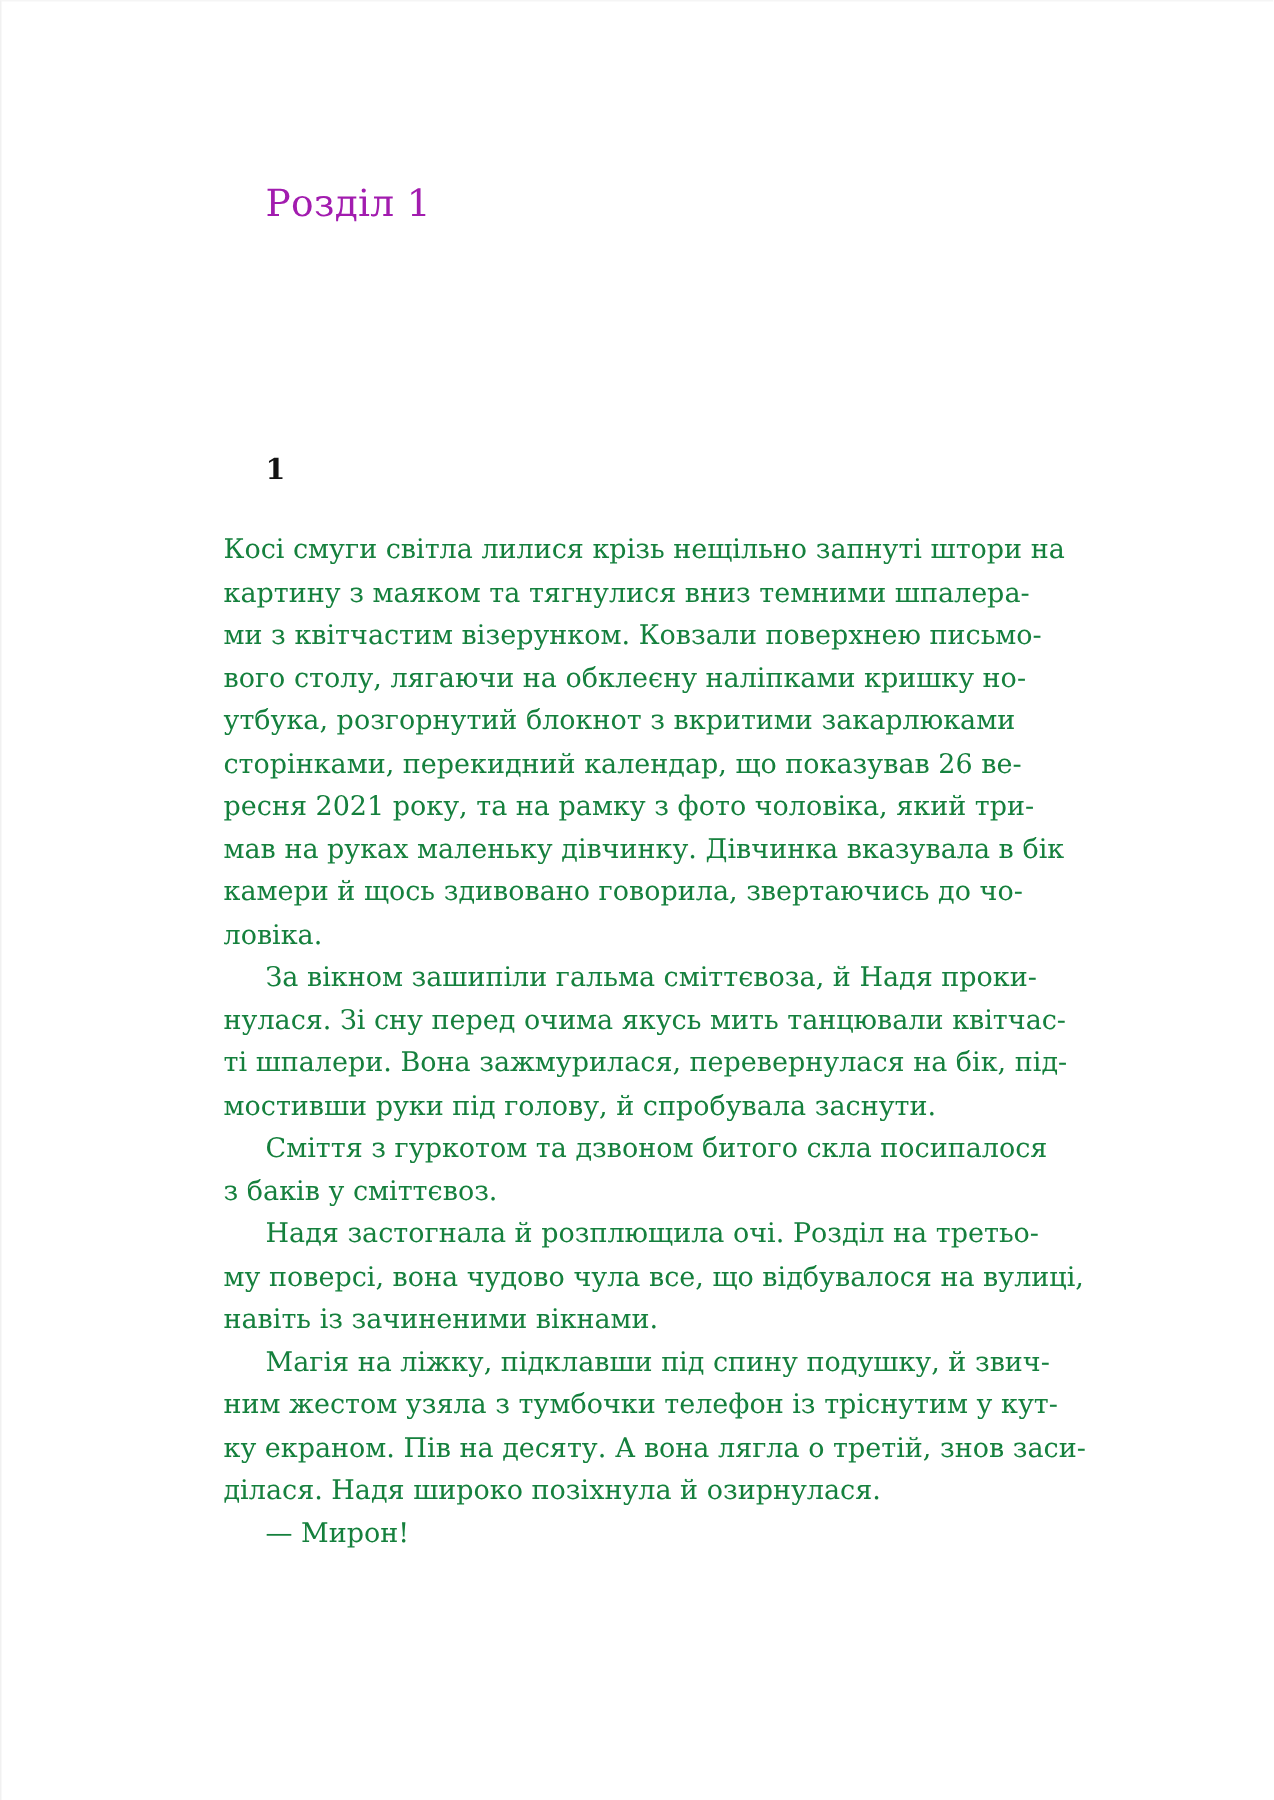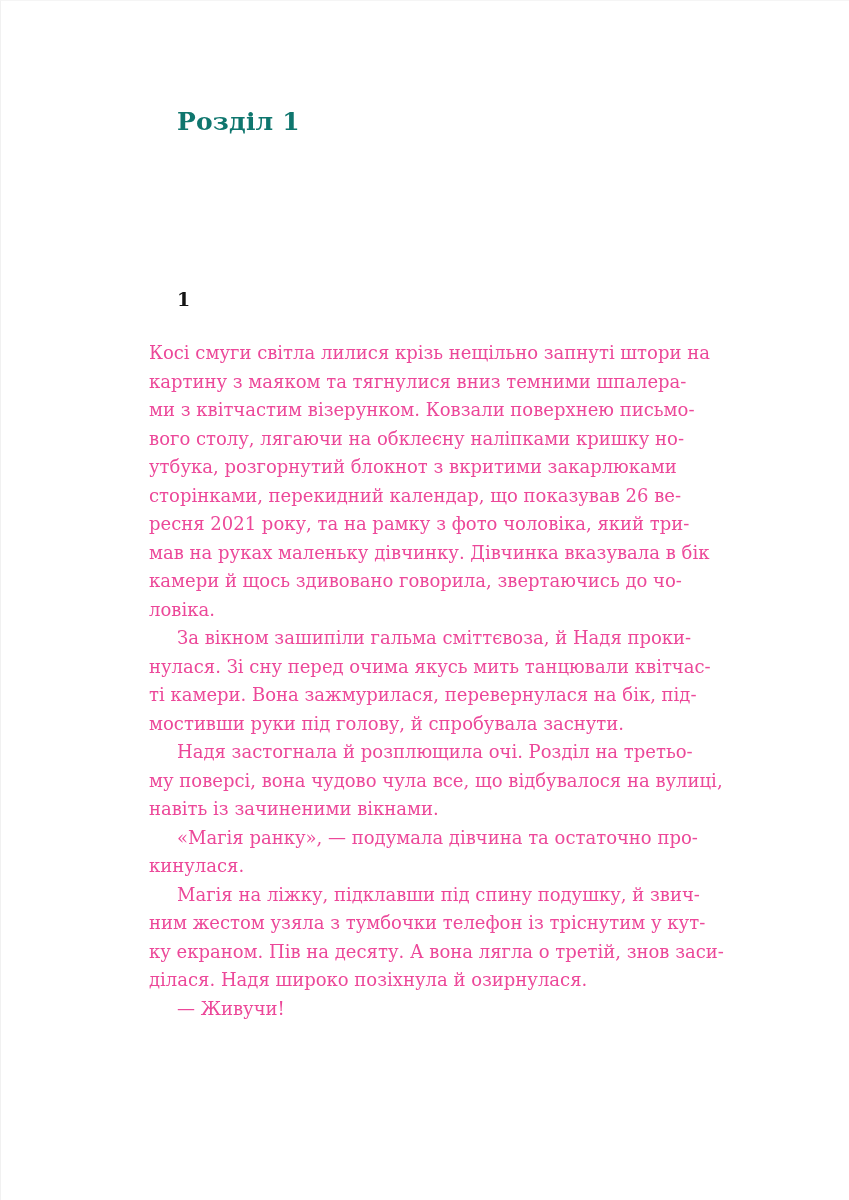--- a/index.html
+++ b/index.html
@@ -20,37 +20,38 @@
     border-left: 1px solid rgba(0,0,0,0.05);
     border-top: 1px solid rgba(0,0,0,0.04);
   }
   .content {
     padding: 106px 140px 0 148px;
   }
   .chapter-title {
     margin-left: 28px;
     font-size: 25px;
     line-height: 30px;
-    font-weight: 700;
-    color: #0f766e;
+    font-weight: 400;
+    color: #a21caf;
     letter-spacing: 0.2px;
+    margin-top: 14px;
   }
   .section-number {
     margin-left: 28px;
     margin-top: 151px;
     font-size: 19px;
     line-height: 22px;
     font-weight: 700;
     color: #141414;
   }
   .body-text {
     margin-top: 29px;
     font-size: 18px;
     line-height: 28.5px;
-    color: #ec4899;
+    color: #15803d;
   }
   .body-text p {
     margin: 0;
     white-space: pre;   
   }
   .body-text p.indent {
     text-indent: 28px;  
   }
 </style>
 </head>
@@ -69,28 +70,28 @@
 ми з квітчастим візерунком. Ковзали поверхнею письмо-
 вого столу, лягаючи на обклеєну наліпками кришку но-
 утбука, розгорнутий блокнот з вкритими закарлюками
 сторінками, перекидний календар, що показував 26 ве-
 ресня 2021 року, та на рамку з фото чоловіка, який три-
 мав на руках маленьку дівчинку. Дівчинка вказувала в бік
 камери й щось здивовано говорила, звертаючись до чо-
 ловіка.</p>
       <p class="indent">За вікном зашипіли гальма сміттєвоза, й Надя проки-
 нулася. Зі сну перед очима якусь мить танцювали квітчас-
-ті камери. Вона зажмурилася, перевернулася на бік, під-
+ті шпалери. Вона зажмурилася, перевернулася на бік, під-
 мостивши руки під голову, й спробувала заснути.</p>
+      <p class="indent">Сміття з гуркотом та дзвоном битого скла посипалося
+з баків у сміттєвоз.</p>
       <p class="indent">Надя застогнала й розплющила очі. Розділ на третьо-
 му поверсі, вона чудово чула все, що відбувалося на вулиці,
 навіть із зачиненими вікнами.</p>
-      <p class="indent">«Магія ранку», — подумала дівчина та остаточно про-
-кинулася.</p>
       <p class="indent">Магія на ліжку, підклавши під спину подушку, й звич-
 ним жестом узяла з тумбочки телефон із тріснутим у кут-
 ку екраном. Пів на десяту. А вона лягла о третій, знов заси-
 ділася. Надя широко позіхнула й озирнулася.</p>
-      <p class="indent">— Живучи!</p>
+      <p class="indent">— Мирон!</p>
     </div>
 
   </div>
 </div>
 
 </body></html>

